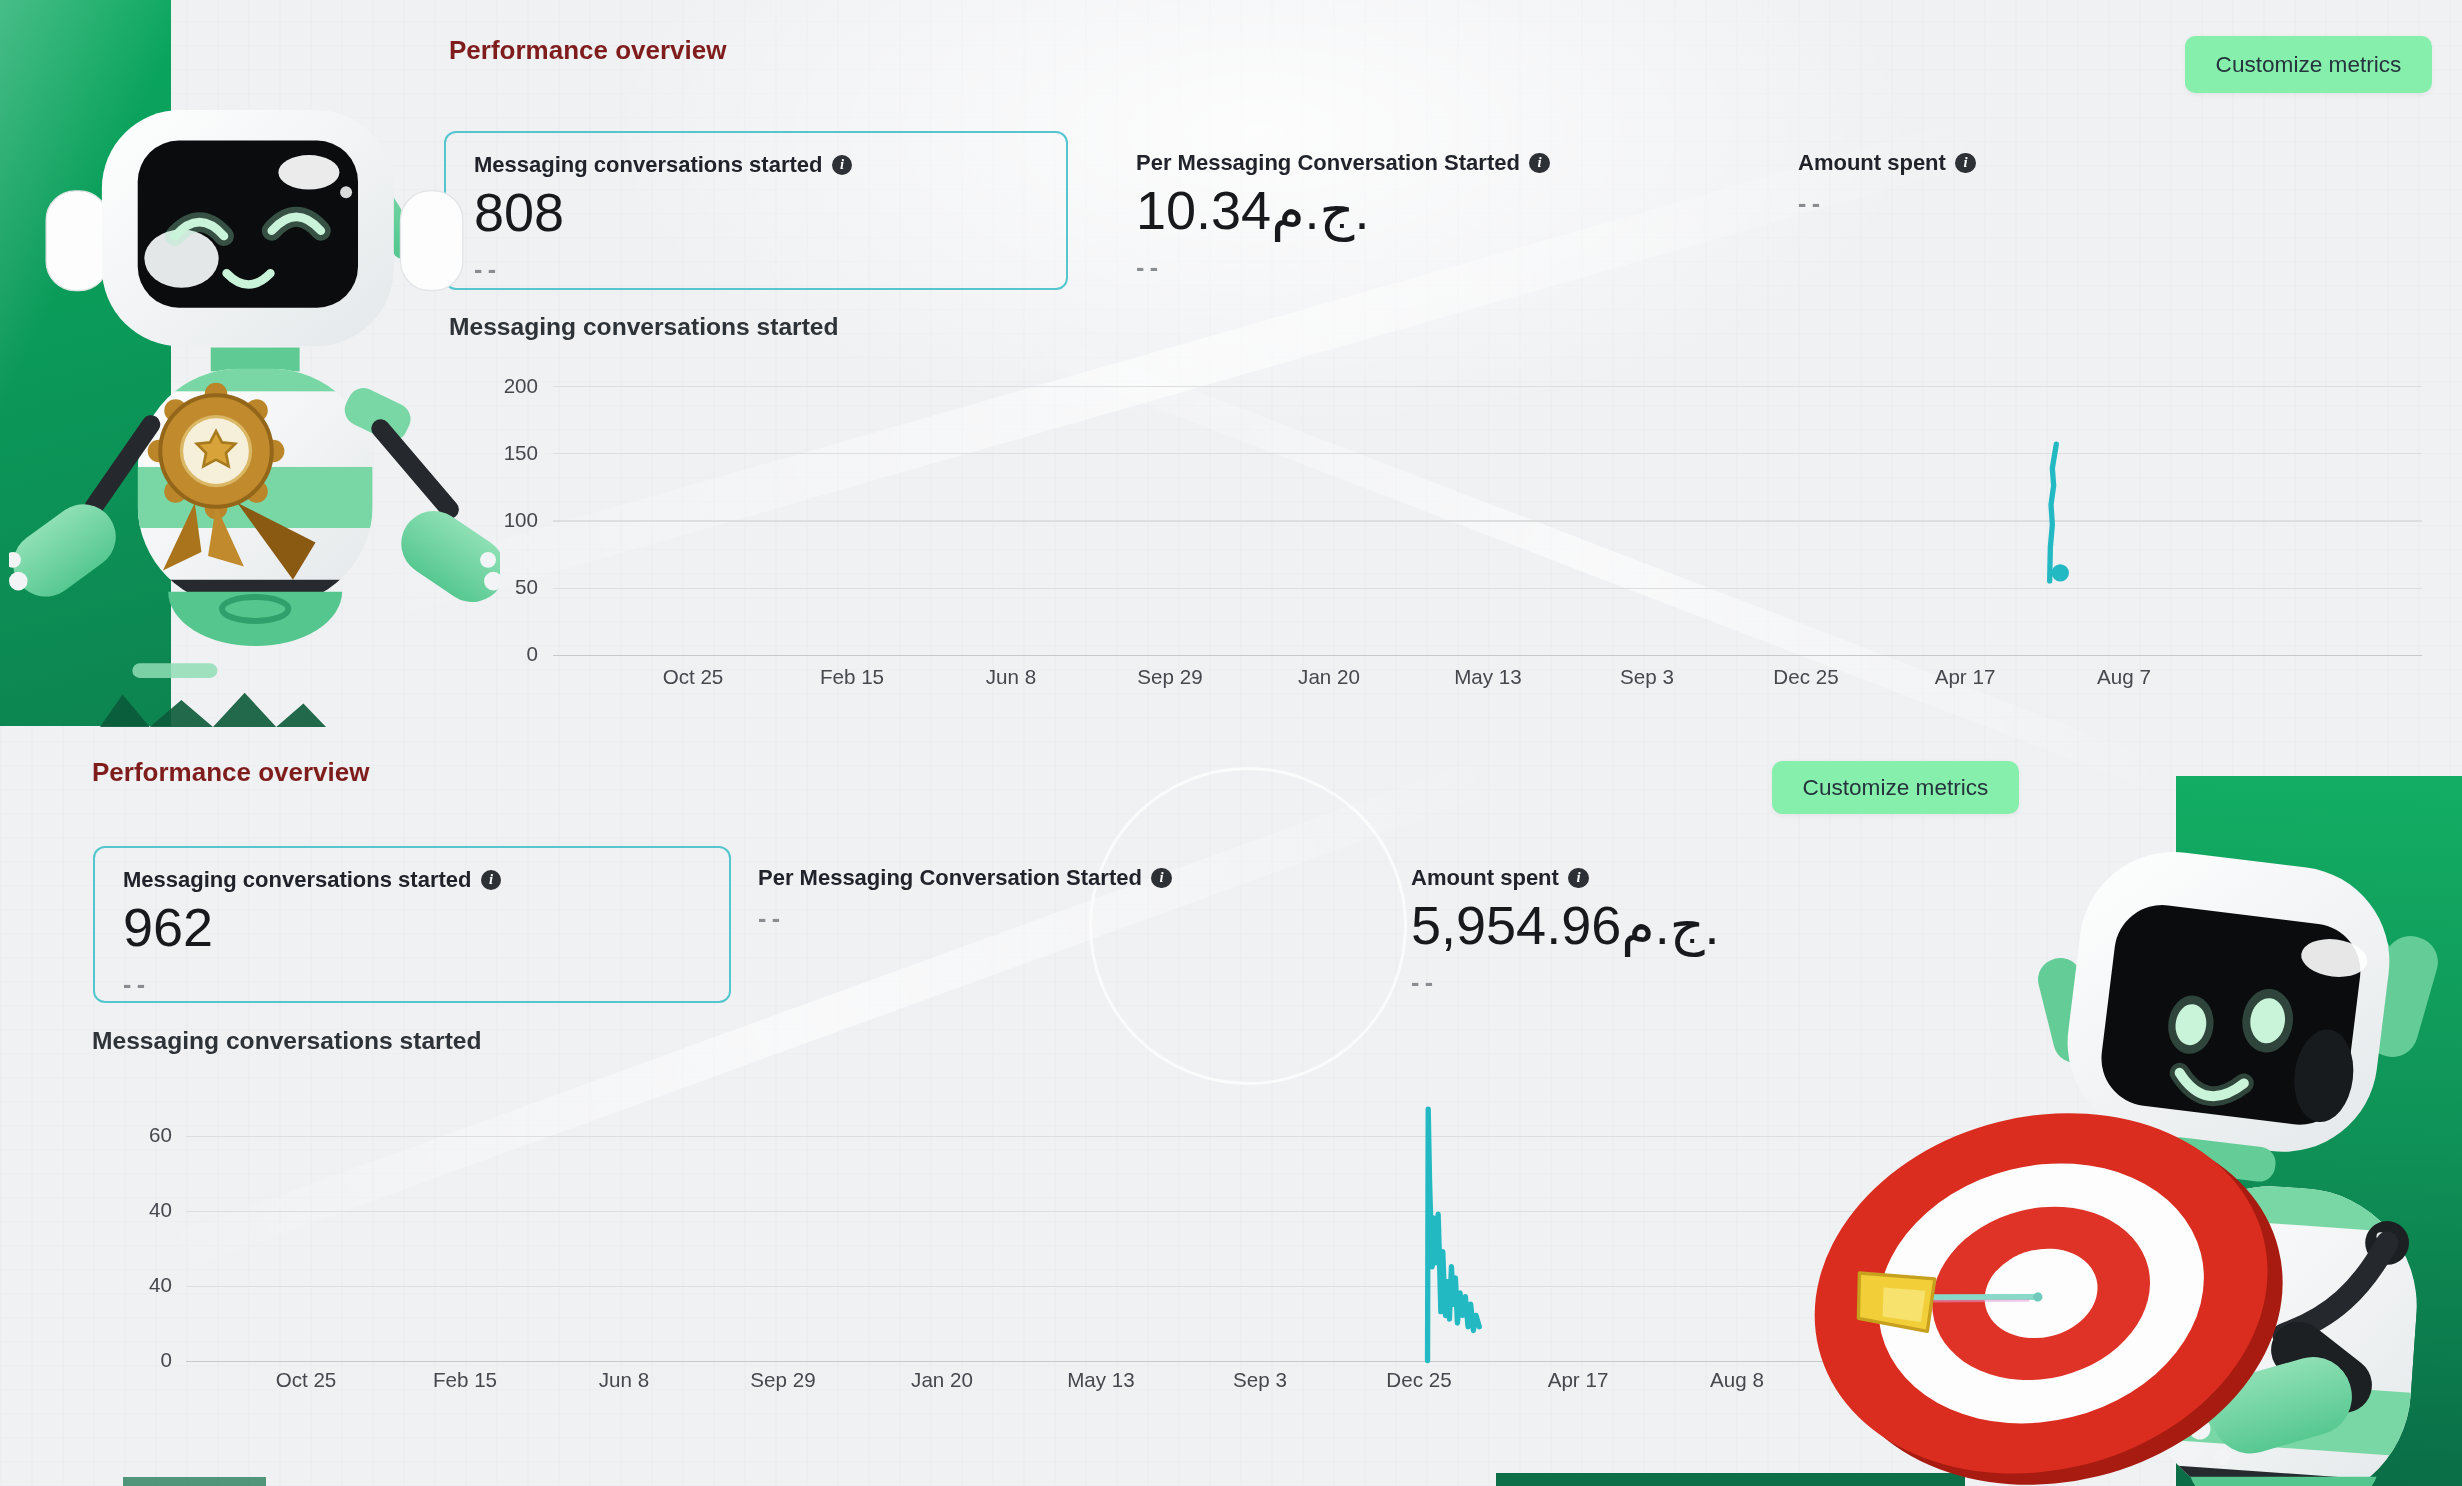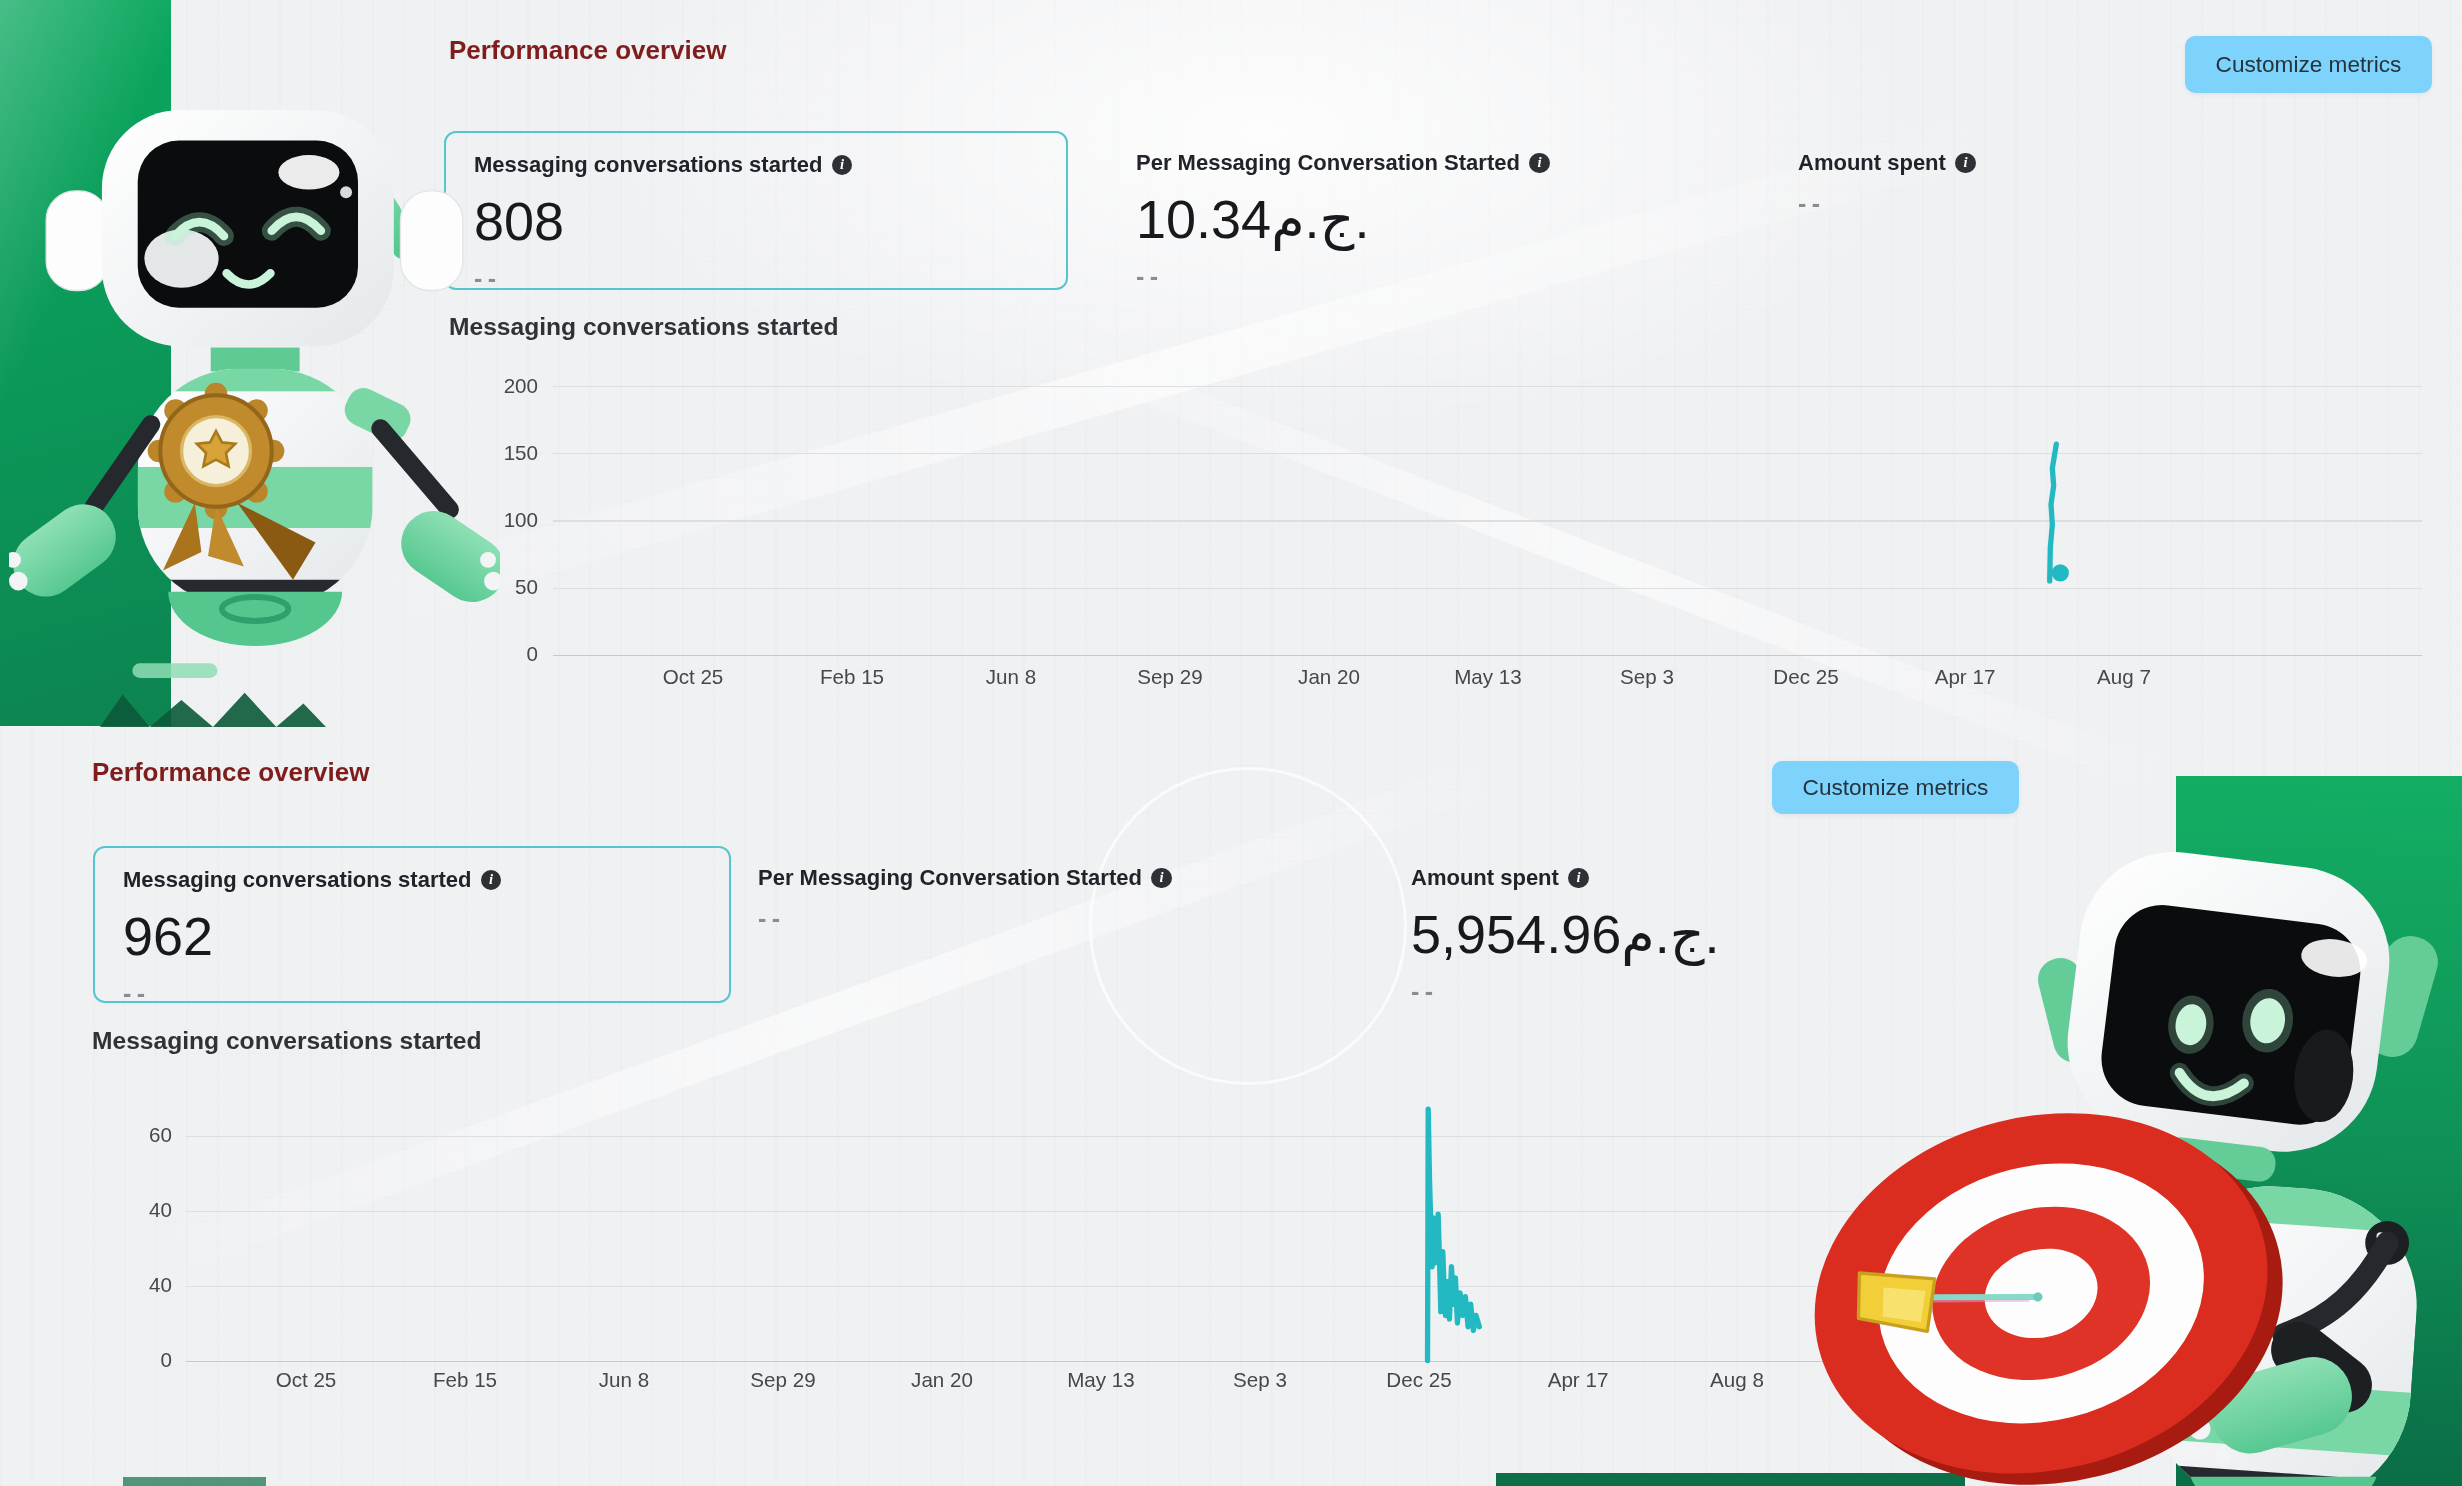--- a/index.html
+++ b/index.html
@@ -24,33 +24,33 @@
   .green-jag{position:absolute;left:100px;top:691px;width:226px;height:36px;z-index:2;background:#0b5a38;opacity:.9;
      clip-path:polygon(0 100%,10% 10%,22% 100%,36% 25%,50% 100%,64% 5%,78% 100%,90% 35%,100% 100%);}
   .green-right{position:absolute;left:2176px;top:776px;width:286px;height:711px;z-index:5;
      background:linear-gradient(182deg,#13ae64 0%,#0f9257 50%,#0a6c46 100%);}
   .strip1{position:absolute;left:1496px;top:1473px;width:469px;height:13.3px;z-index:2;background:#0d6f47;}
   .strip2{position:absolute;left:123px;top:1477px;width:143px;height:9.3px;z-index:2;background:#0d6f47;opacity:.7;}
   .mascot{position:absolute;z-index:6;pointer-events:none;}
   
   .panel-title{position:absolute;z-index:3;font-size:26px;font-weight:700;color:#7f1d1d;}
   .chart-title{position:absolute;z-index:3;font-size:24.6px;font-weight:700;color:#2e3338;}
-  .customize-btn{position:absolute;z-index:3;width:247px;background:#7dd3fc;border:none;border-radius:10.6px;
+  .customize-btn{position:absolute;z-index:3;width:247px;background:#86efac;border:none;border-radius:10.6px;
      font-family:inherit;font-size:22.6px;color:#25333d;font-weight:500;cursor:pointer;
      box-shadow:0 1.3px 5.3px rgba(0,0,0,.05);}
   .btn-top{left:2185px;top:36px;height:57px;}
   .btn-bottom{left:1772px;top:761px;height:53px;}
   .card{position:absolute;z-index:3;box-sizing:border-box;padding:17.3px 28px;border-radius:12px;}
   .card.selected{border:2px solid #55c6ce;}
   .card-label-row{display:flex;align-items:center;gap:9.3px;height:29px;}
   .card-label{font-size:22px;font-weight:700;color:#20242a;white-space:nowrap;}
   .info-icon{display:inline-flex;align-items:center;justify-content:center;width:20.6px;height:20.6px;border-radius:50%;
      background:#2d3136;color:#fff;font-family:"Liberation Serif","DejaVu Serif",serif;
      font-style:italic;font-weight:700;font-size:14.6px;flex:0 0 auto;}
-  .card-value{margin-top:12px;height:61px;line-height:61px;font-size:54px;font-weight:400;color:#17191c;
+  .card-value{margin-top:3px;height:61px;line-height:61px;font-size:54px;font-weight:400;color:#17191c;
      direction:ltr;white-space:nowrap;}
   .card-delta{margin-top:12px;font-size:25px;font-weight:700;color:#898d92;letter-spacing:5.3px;}
   
   .grid{position:absolute;z-index:3;display:flex;flex-direction:column;justify-content:space-between;}
   .gridline{height:1.3px;width:100%;background:#dcdee0;}
   .gridline.axisline{background:#c7c9cc;}
   .yticks{position:absolute;z-index:3;display:flex;flex-direction:column;justify-content:space-between;}
   .yticks .tick{height:26.6px;line-height:26.6px;text-align:right;font-size:20.6px;color:#45484d;}
   .xticks{position:absolute;z-index:3;display:flex;flex-direction:row;justify-content:center;}
   .xticks .tick{width:159px;height:26.6px;line-height:26.6px;text-align:center;font-size:20.6px;color:#45484d;white-space:nowrap;}

